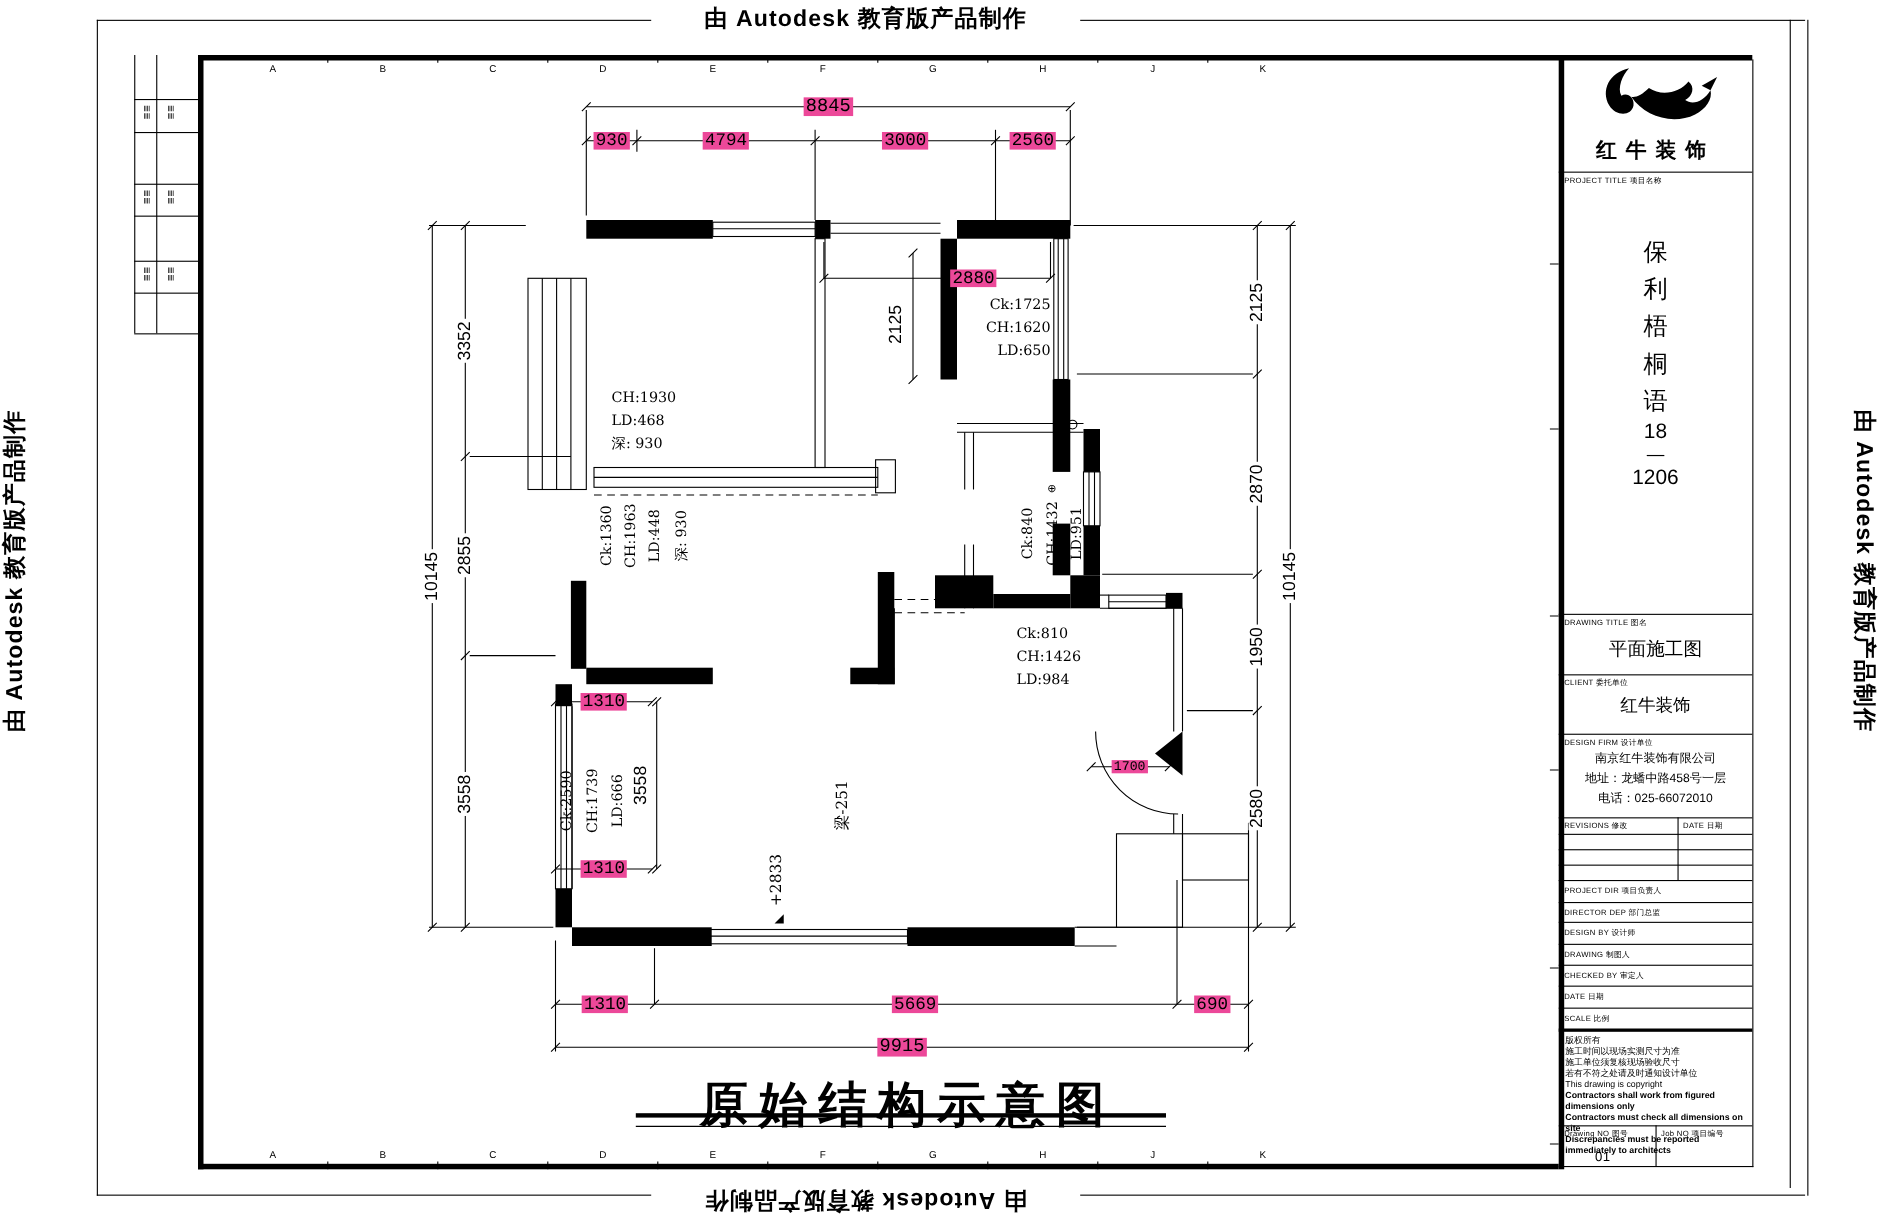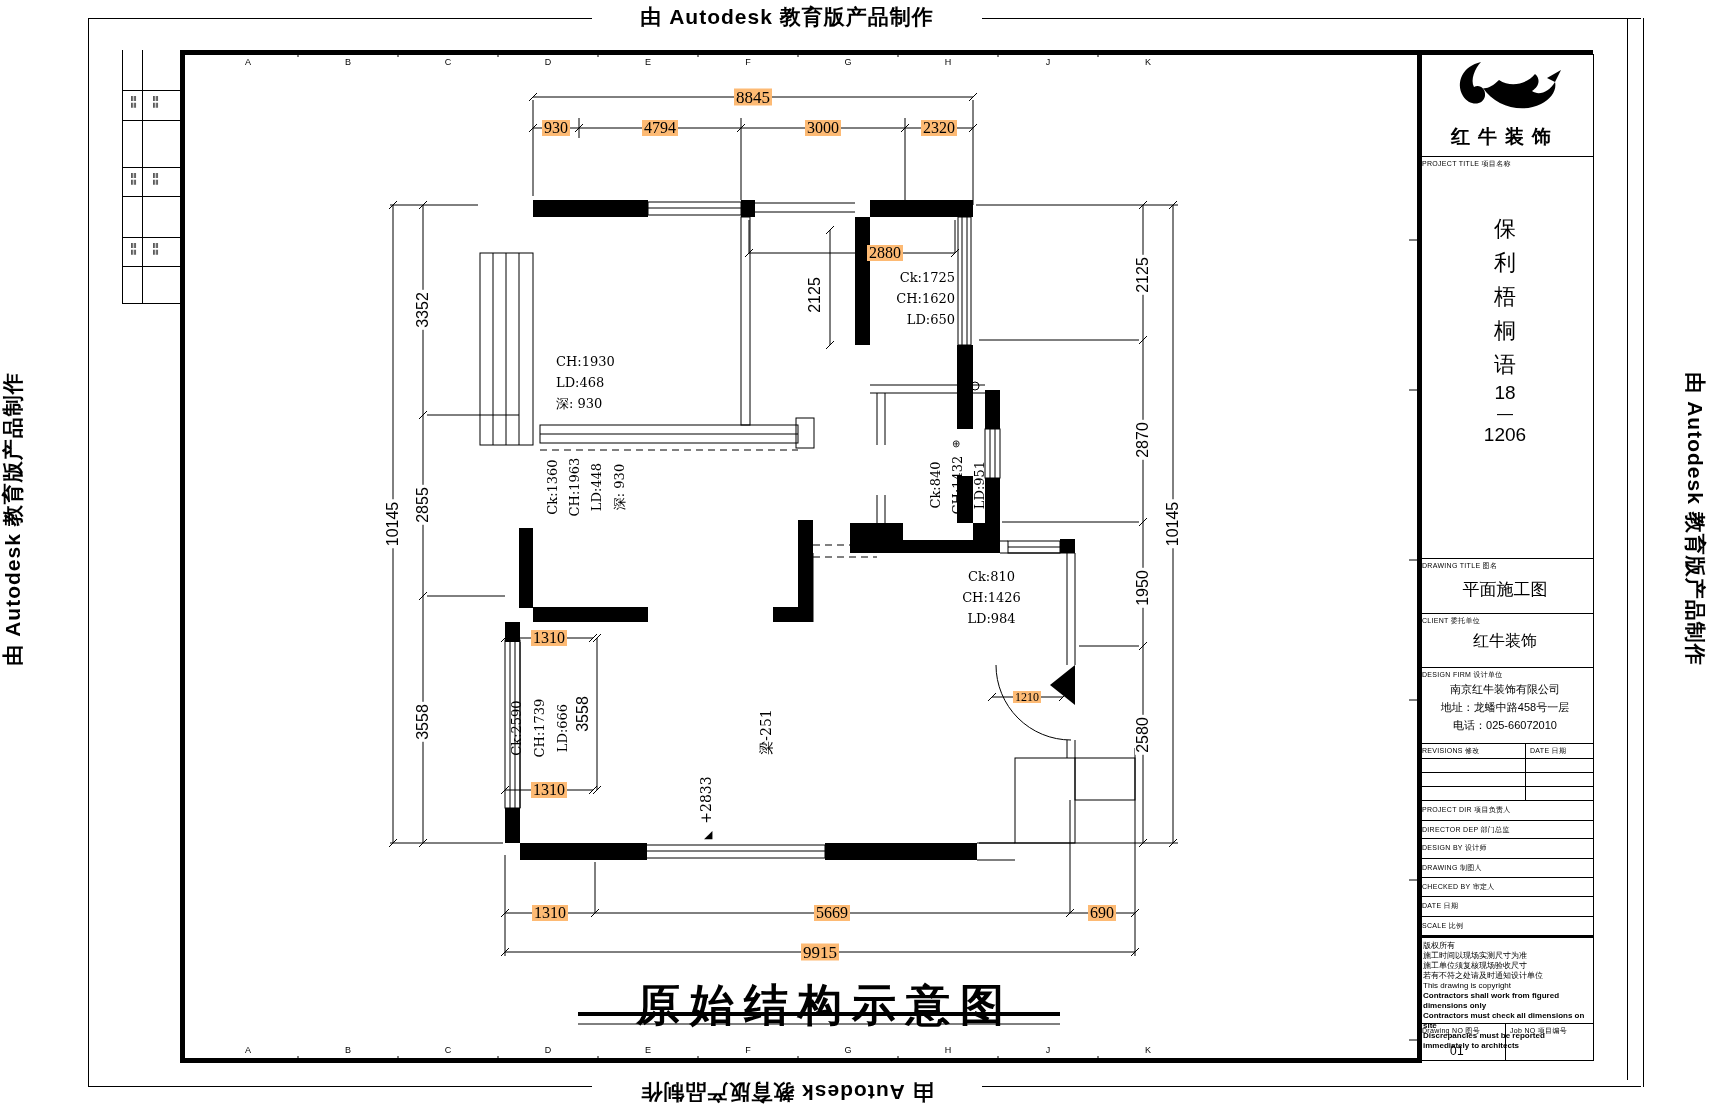--- a/index.html
+++ b/index.html
@@ -5,23 +5,23 @@
   html,body{margin:0;padding:0}
   body{width:1723px;height:1115px;position:relative;background:#fff;color:#000;
        font-family:"Liberation Sans",sans-serif;overflow:hidden}
   .ln{position:absolute;background:#000}
   .abs{position:absolute}
   
   .wm{position:absolute;font-size:21px;font-weight:bold;letter-spacing:1px;
       background:#fff;white-space:nowrap;text-align:center;z-index:6;
       font-family:"Liberation Sans",sans-serif}
   
-  .dim{position:absolute;font-size:16px;line-height:1;white-space:nowrap;background:#fdba74;
+  .dim{position:absolute;font-size:16px;line-height:1;white-space:nowrap;background:#ec4899;
        padding:0 2px;transform:translate(-50%,-50%);z-index:4;
-       font-family:Liberation Serif, serif}
+       font-family:Liberation Mono, monospace}
   .dim.big{font-size:17px}
   .dimv{position:absolute;font-size:16px;line-height:1;white-space:nowrap;background:#fff;
         padding:0 2px;transform:translate(-50%,-50%) rotate(-90deg);z-index:4;
         font-family:"Liberation Sans",sans-serif}
   
   .rm{position:absolute;font-family:"DejaVu Serif",serif;font-size:13px;line-height:1.6;
       white-space:nowrap;z-index:4}
   .rm div{white-space:nowrap}
   .rcol{position:absolute;font-family:"DejaVu Serif",serif;font-size:13px;white-space:nowrap;
         transform:translate(-50%,-50%) rotate(-90deg);z-index:4}
@@ -240,56 +240,56 @@
   <g>
     <rect x="578" y="1012" width="482" height="4" fill="#000"></rect>
     <line x1="578" y1="1024" x2="1060" y2="1024" stroke="#000" stroke-width="1"></line>
   </g>
 </svg>
 
 <div class="dim big" style="left:753px;top:97px">8845</div>
 <div class="dim" style="left:556px;top:128px">930</div>
 <div class="dim" style="left:660px;top:128px">4794</div>
 <div class="dim" style="left:823px;top:128px">3000</div>
-<div class="dim" style="left:939px;top:128px">2320</div>
+<div class="dim" style="left:939px;top:128px">2560</div>
 <div class="dimv" style="left:393px;top:524px">10145</div>
 <div class="dimv" style="left:423px;top:310px">3352</div>
 <div class="dimv" style="left:423px;top:505px">2855</div>
 <div class="dimv" style="left:423px;top:722px">3558</div>
 <div class="dimv" style="left:1173px;top:524px">10145</div>
 <div class="dimv" style="left:1143px;top:275px">2125</div>
 <div class="dimv" style="left:1143px;top:440px">2870</div>
 <div class="dimv" style="left:1143px;top:588px">1950</div>
 <div class="dimv" style="left:1143px;top:735px">2580</div>
 <div class="dim" style="left:550px;top:913px">1310</div>
 <div class="dim" style="left:832px;top:913px">5669</div>
 <div class="dim" style="left:1102px;top:913px">690</div>
 <div class="dim big" style="left:820px;top:952px">9915</div>
 <div class="dim" style="left:885px;top:253px">2880</div>
 <div class="dimv" style="left:815px;top:295px">2125</div>
-<div class="dim" style="left:1027px;top:697px;font-size:12px">1210</div>
+<div class="dim" style="left:1027px;top:697px;font-size:12px">1700</div>
 <div class="dim" style="left:549px;top:638px">1310</div>
 <div class="dim" style="left:549px;top:790px">1310</div>
 <div class="dimv" style="left:583px;top:714px">3558</div>
 <div class="dimv" style="left:766px;top:732px;background:transparent;font-family:'DejaVu Serif',serif;font-size:14px">梁-251</div>
 <div class="dimv" style="left:706px;top:800px;background:transparent;font-family:'DejaVu Serif',serif;font-size:14px">+2833</div>
 <div class="tri" style="left:704px;top:828px">◢</div>
 <div class="tri" style="left:952px;top:438px;font-size:10px">⊕</div>
 
 <div class="rm" style="left:556px;top:352px">
   <div>CH:1930</div>
   <div>LD:468</div>
   <div>深: 930</div>
 </div>
 <div class="rm" style="left:860px;top:268px;width:95px;text-align:right">
   <div>Ck:1725</div>
   <div>CH:1620</div>
   <div>LD:650</div>
 </div>
-<div class="rm" style="left:944px;top:567px;width:95px;text-align:center">
+<div class="rm" style="left:924px;top:567px;width:95px;text-align:left">
   <div>Ck:810</div>
   <div>CH:1426</div>
   <div>LD:984</div>
 </div>
 <div class="rcol" style="left:552px;top:487px">Ck:1360</div>
 <div class="rcol" style="left:574px;top:487px">CH:1963</div>
 <div class="rcol" style="left:596px;top:487px">LD:448</div>
 <div class="rcol" style="left:620px;top:487px">深: 930</div>
 <div class="rcol" style="left:935px;top:485px">Ck:840</div>
 <div class="rcol" style="left:957px;top:485px">CH:1432</div>

